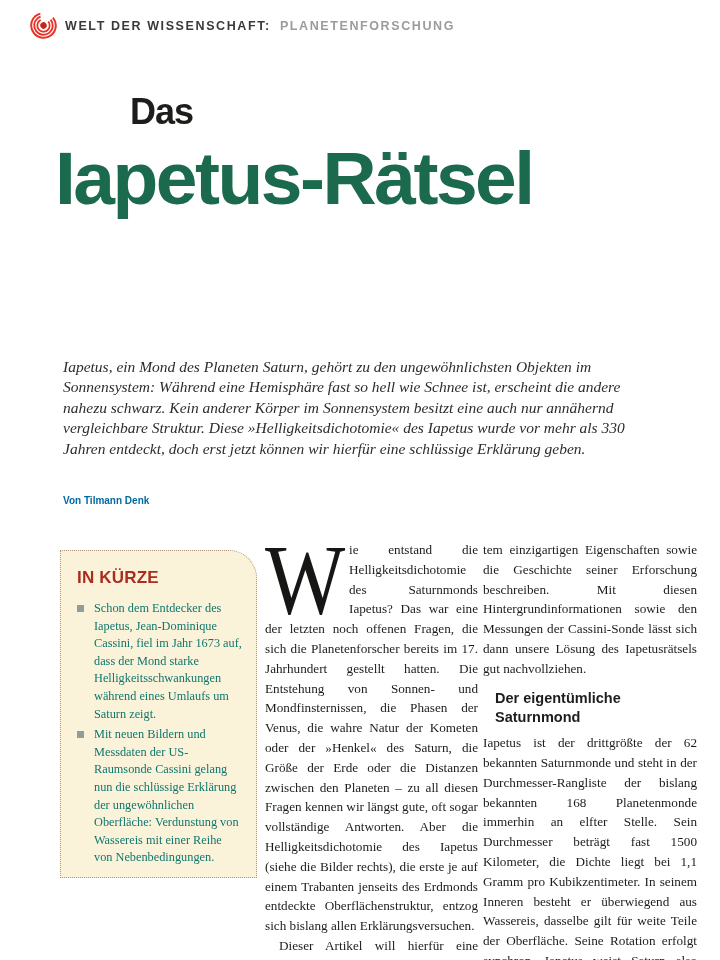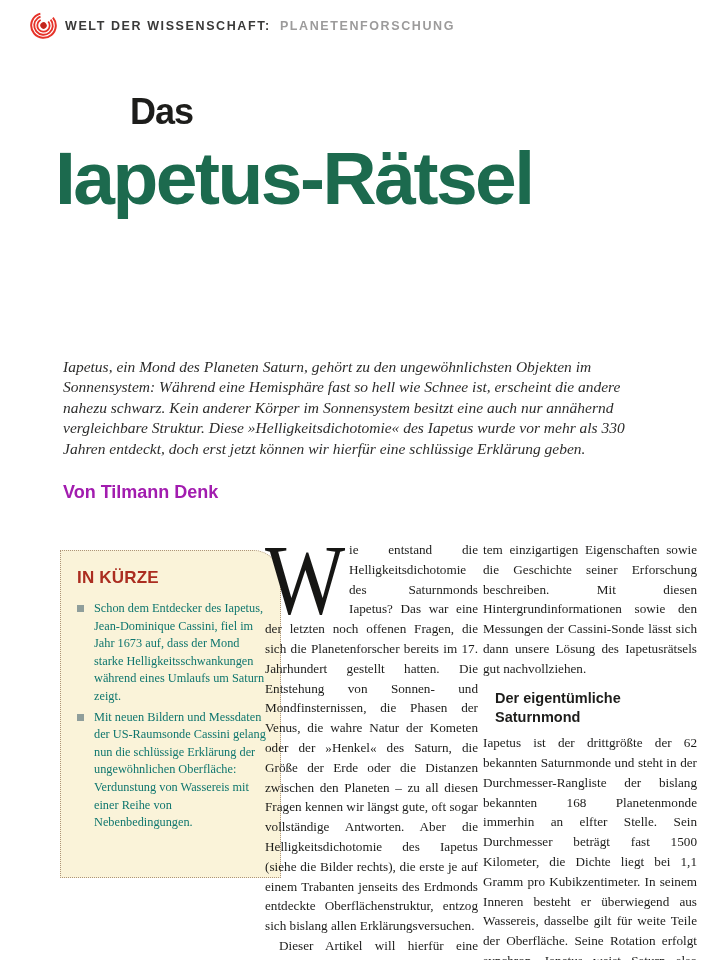--- a/index.html
+++ b/index.html
@@ -35,27 +35,27 @@
   }
 
   .lead {
     position: absolute; left: 63px; top: 357px; width: 572px;
     font-family: "Liberation Serif", serif;
     font-style: italic;
     font-size: 15.5px; line-height: 20.4px; color: #2c2c2b;
   }
 
   .author {
-    position: absolute; left: 63px; top: 482px;
-    font-size: 18px; font-weight: bold; color: #a21caf;
+    position: absolute; left: 63px; top: 495px;
+    font-size: 10px; font-weight: bold; color: #0369a1;
   }
 
   
   .inkuerze {
-    position: absolute; left: 60px; top: 550px; width: 221px; height: 328px;
+    position: absolute; left: 60px; top: 550px; width: 197px; height: 328px;
     background: #faf3d9;
     border: 1px dotted #ad9478;
     border-top-right-radius: 28px;
     padding: 17px 14px 5px 16px;
   }
   .inkuerze-title {
     font-size: 17px; font-weight: bold; color: #ab2d20;
     letter-spacing: 0.2px; margin-bottom: 12px;
   }
   .inkuerze-list { list-style: none; }

